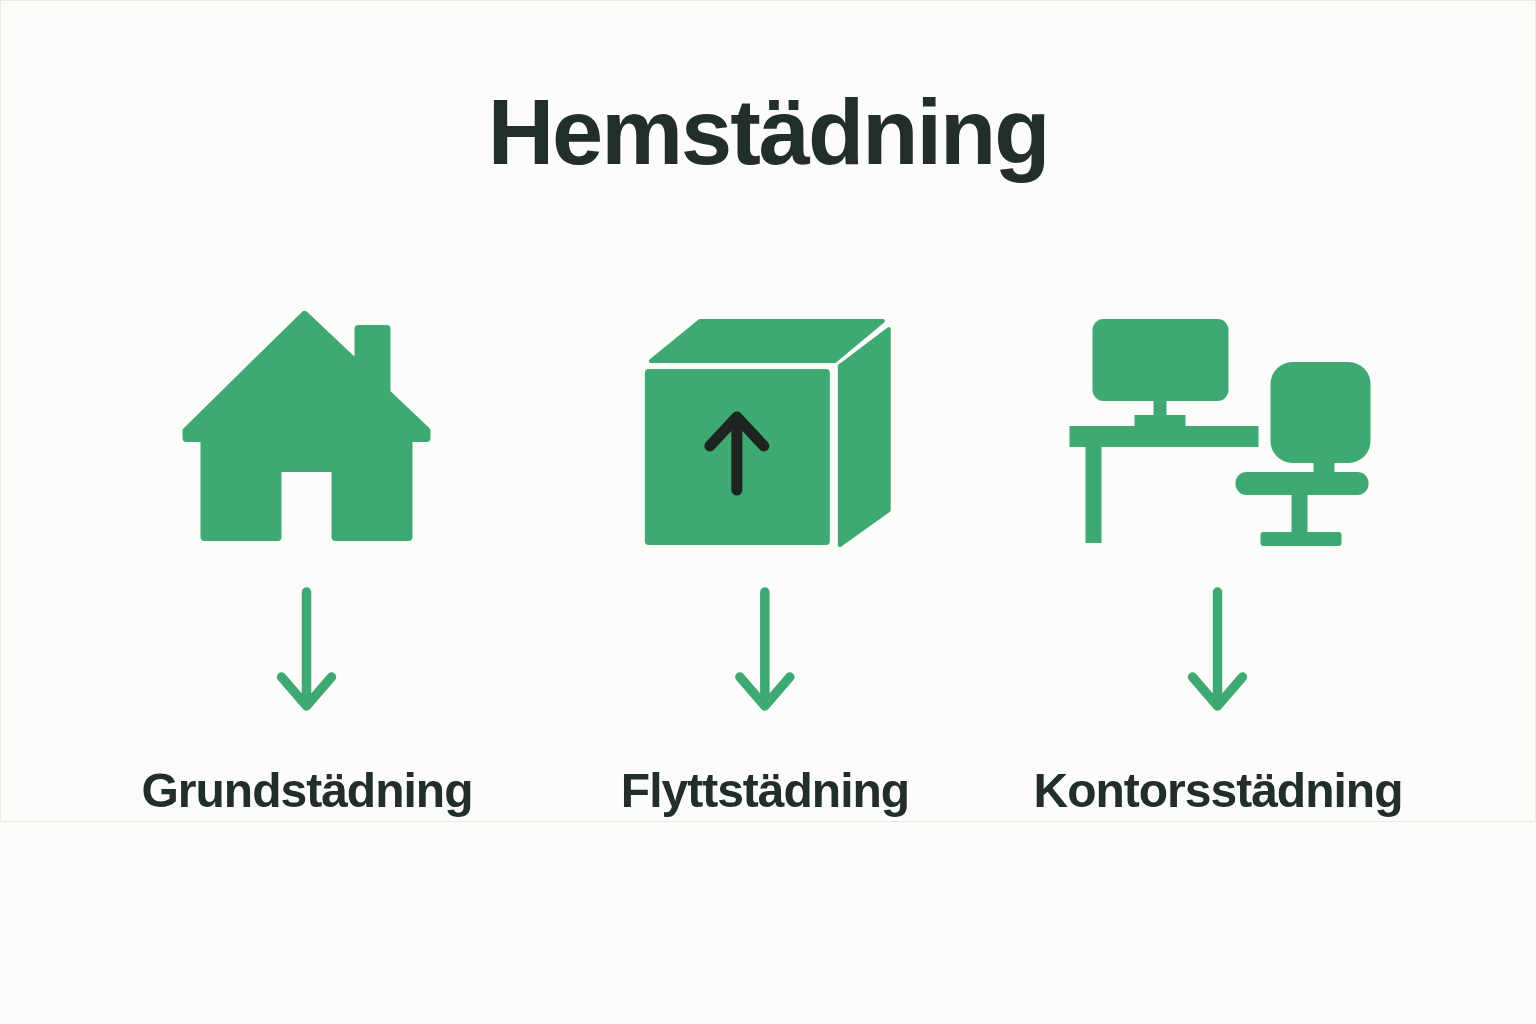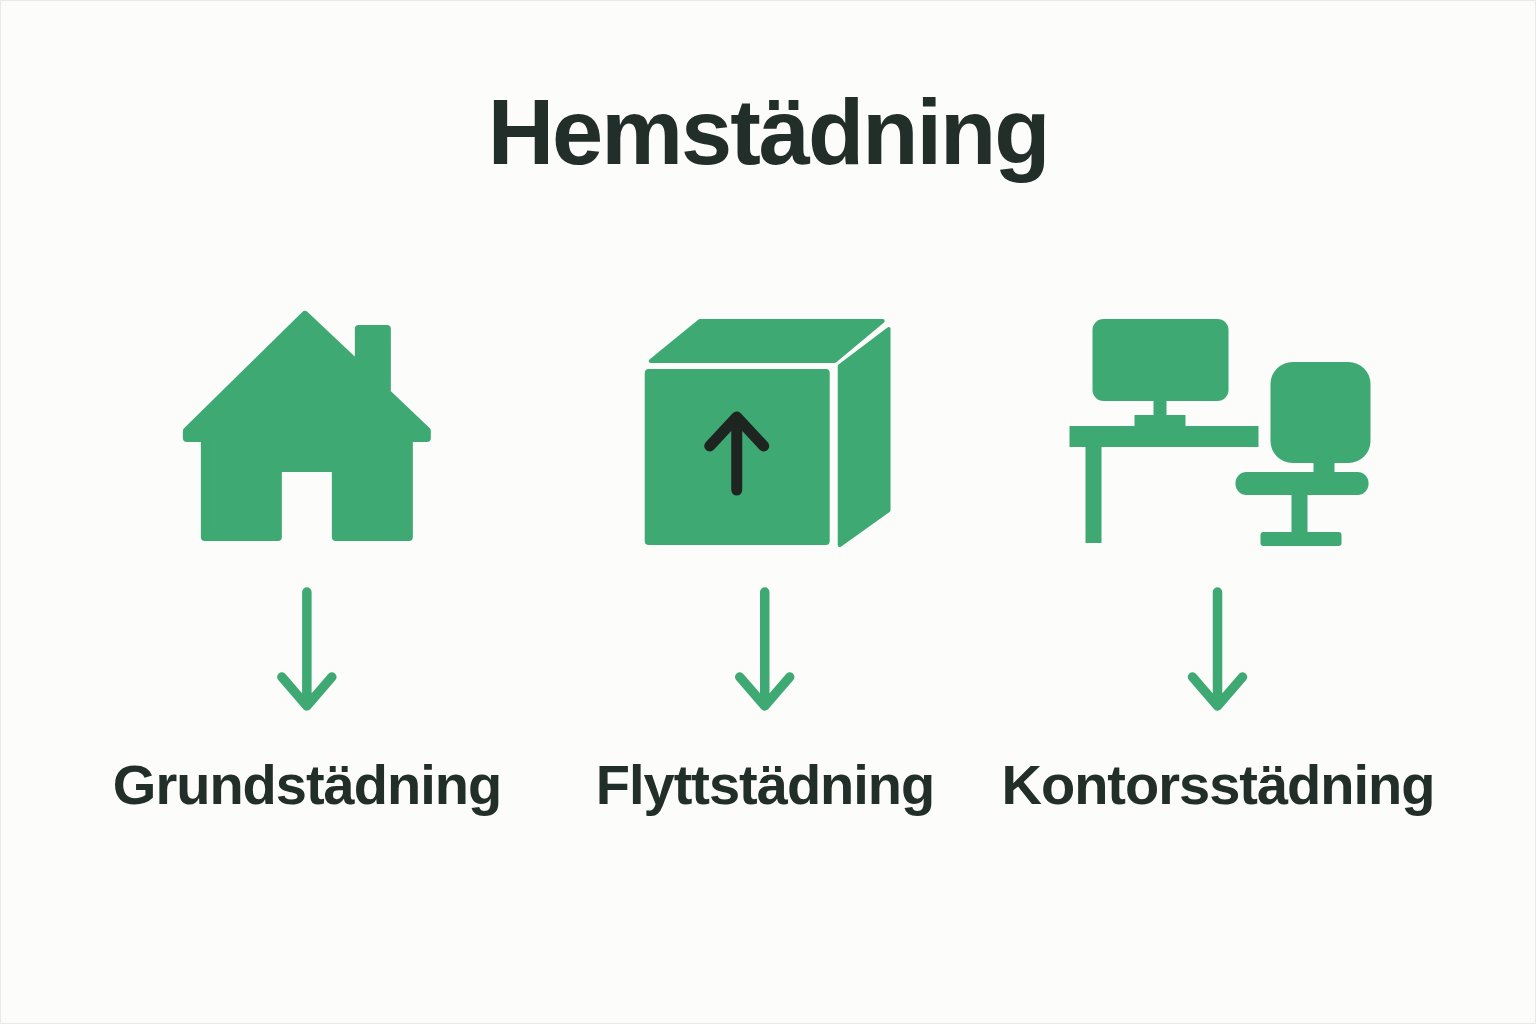--- a/index.html
+++ b/index.html
@@ -10,21 +10,21 @@
   }
   * { margin: 0; padding: 0; box-sizing: border-box; }
   html, body { width: 1536px; height: 1024px; }
   body {
     font-family: "Liberation Sans", sans-serif;
     background: var(--background);
   }
   .stage {
     position: relative;
     width: 1536px;
-    height: 1024px;
+    height: 822px;
     overflow: hidden;
     background: var(--background);
     box-shadow: inset 0 0 0 1px #e9e9e6;
   }
   .page-title {
     position: absolute;
     top: 86px;
     left: 0;
     width: 100%;
     text-align: center;
@@ -54,22 +54,22 @@
   .icon-slot svg { display: block; color: var(--accent-green); }
   .arrow-slot {
     margin-top: 38px;
     height: 128px;
     display: flex;
     align-items: flex-start;
     justify-content: center;
   }
   .arrow-slot svg { display: block; color: var(--accent-green); }
   .service-label {
-    margin-top: 37px;
-    font-size: 56px;
+    margin-top: 48px;
+    font-size: 48px;
     line-height: 1.2;
     font-weight: 700;
     letter-spacing: -1px;
     white-space: nowrap;
     color: var(--text-dark);
   }
 </style>
 </head>
 <body>
 

